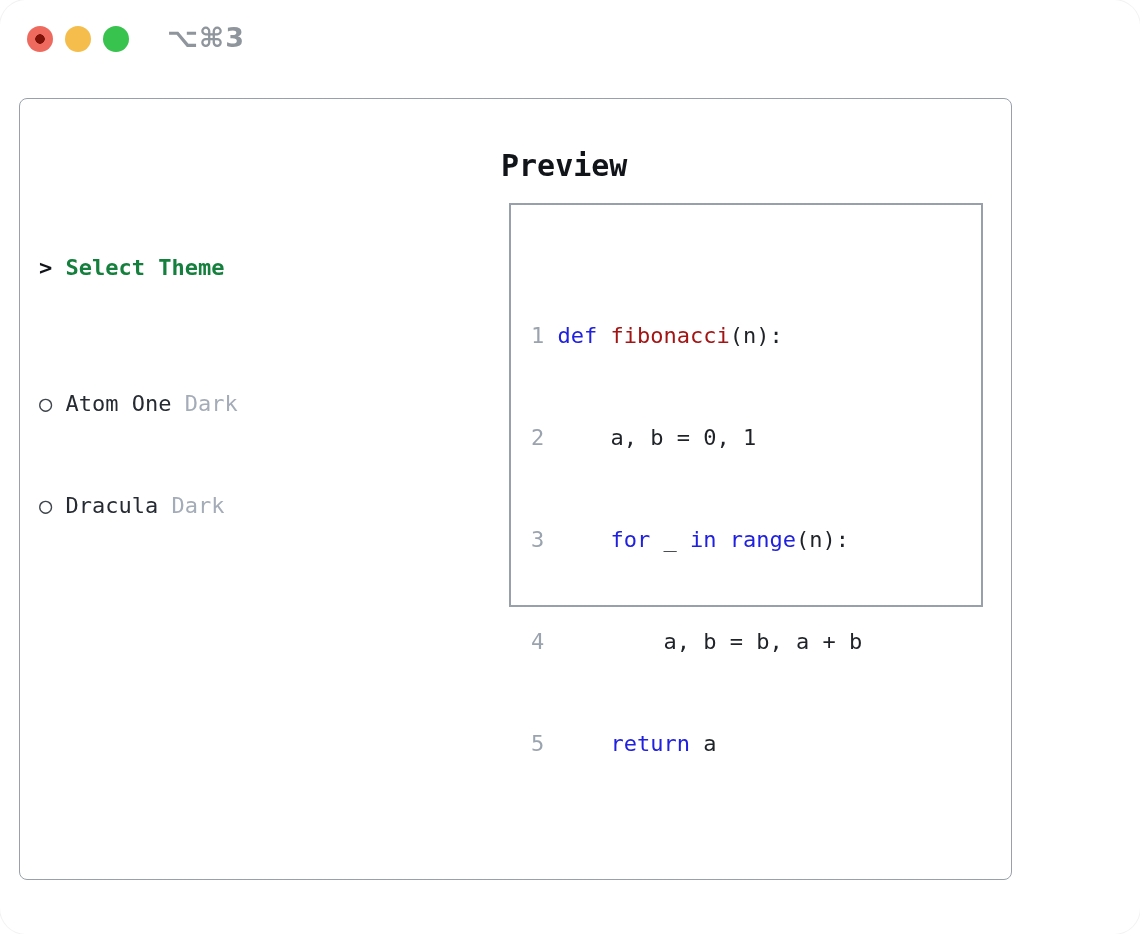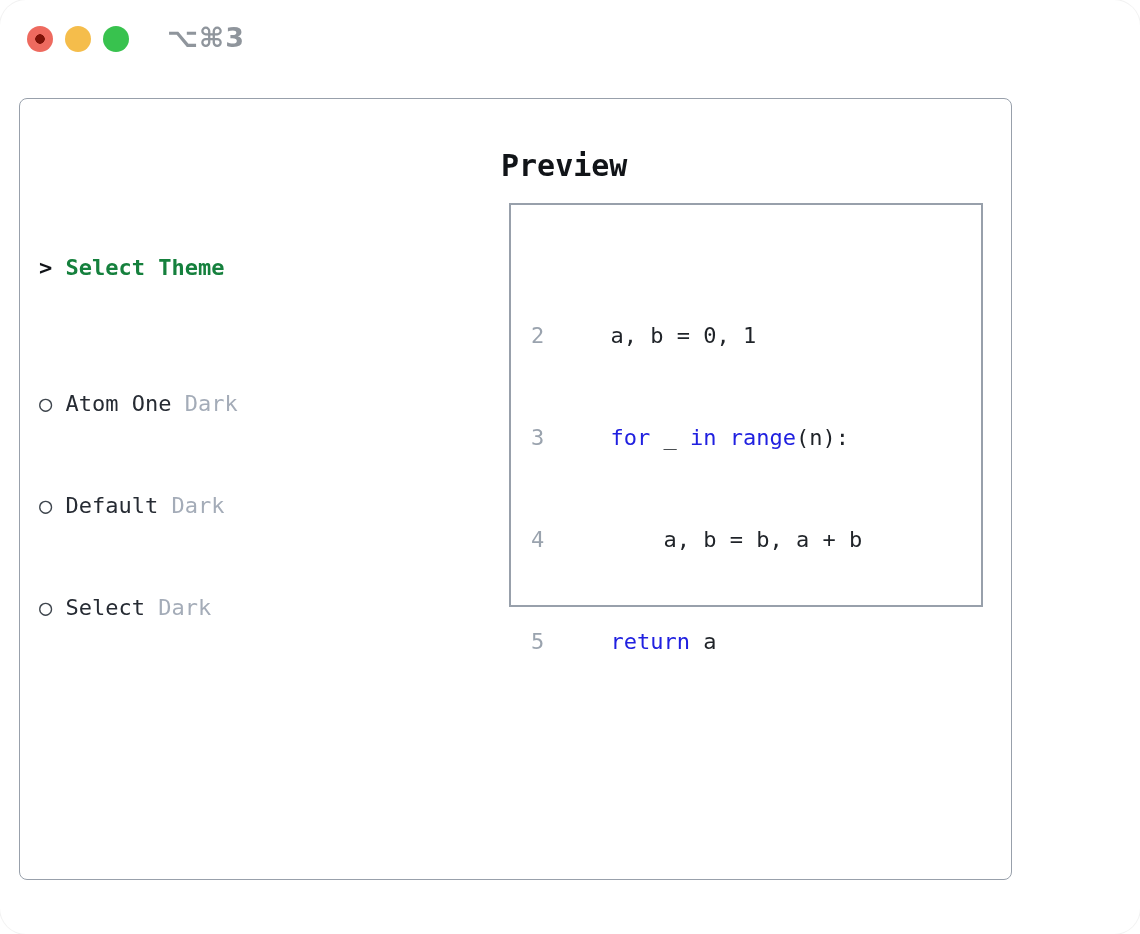--- a/index.html
+++ b/index.html
@@ -76,40 +76,40 @@
     <div class="shortcut">⌥⌘3</div>
   </div>
 
   <div class="panel">
 
     <div class="left-col">
 
       <div class="row"><span class="prompt">&gt;</span><span class="list-title">Select Theme</span></div>
 
       <div class="row"><span class="glyph">○</span><span class="opt-name">Atom One</span><span class="variant">Dark</span></div>
-      <div class="row"><span class="glyph">○</span><span class="opt-name">Default</span><span class="variant">Dark</span></div>
-      <div class="row"><span class="glyph">○</span><span class="opt-name">Select</span><span class="variant">Dark</span></div>
+      <div class="row"><span class="glyph">○</span><span class="opt-name">Dracula</span><span class="variant">Dark</span></div>
       
       
       
       
       
       
 
       
       
       
 
       
       
     </div>
 
     <div class="preview-title">Preview</div>
 
     <div class="preview-box">
+      <div class="cline"><span class="ln">1</span><span class="kw">def </span><span class="fn">fibonacci</span><span class="pl">(n):</span></div>
       <div class="cline"><span class="ln">2</span><span class="pl">    a, b = 0, 1</span></div>
       <div class="cline"><span class="ln">3</span><span class="pl">    </span><span class="kw">for</span><span class="pl"> _ </span><span class="kw">in</span><span class="pl"> </span><span class="kw">range</span><span class="pl">(n):</span></div>
       <div class="cline"><span class="ln">4</span><span class="pl">        a, b = b, a + b</span></div>
       <div class="cline"><span class="ln">5</span><span class="pl">    </span><span class="kw">return</span><span class="pl"> a</span></div>
 
       <div class="blank-line"></div>
 
       
       
       

